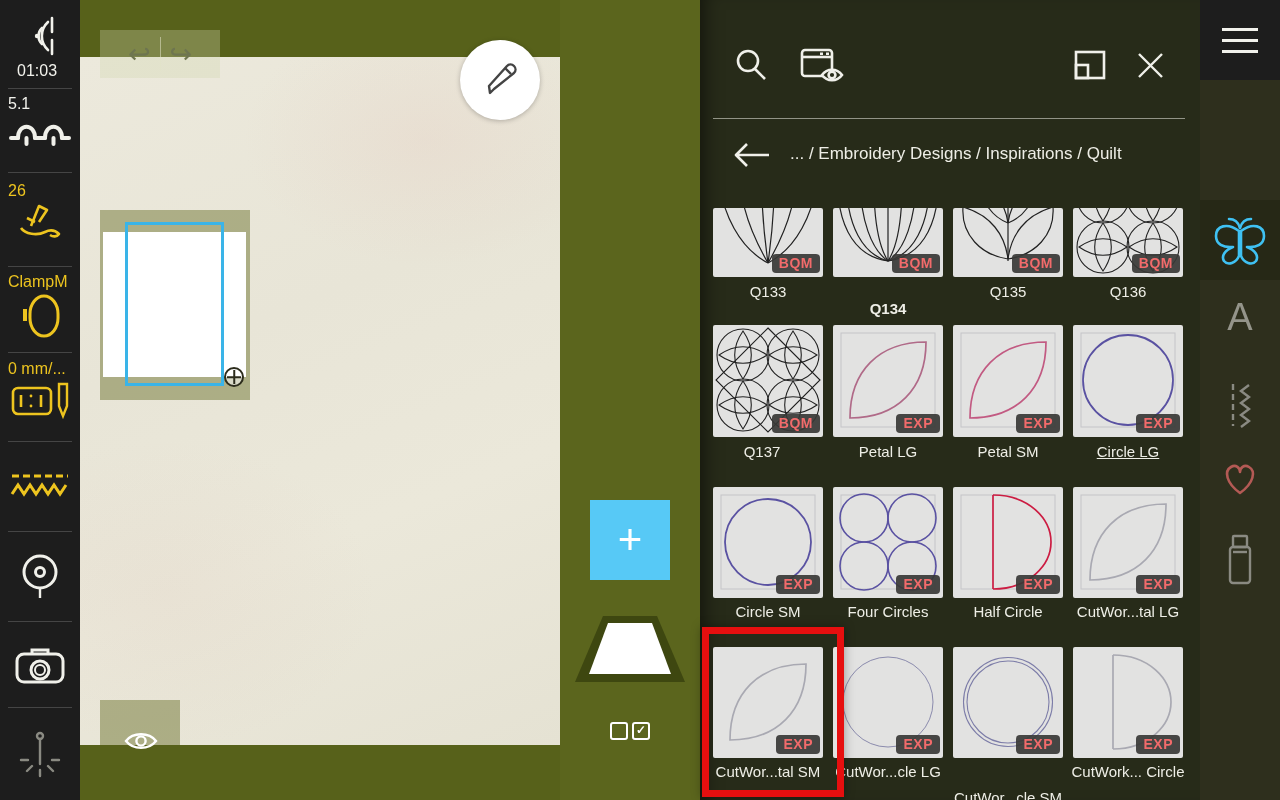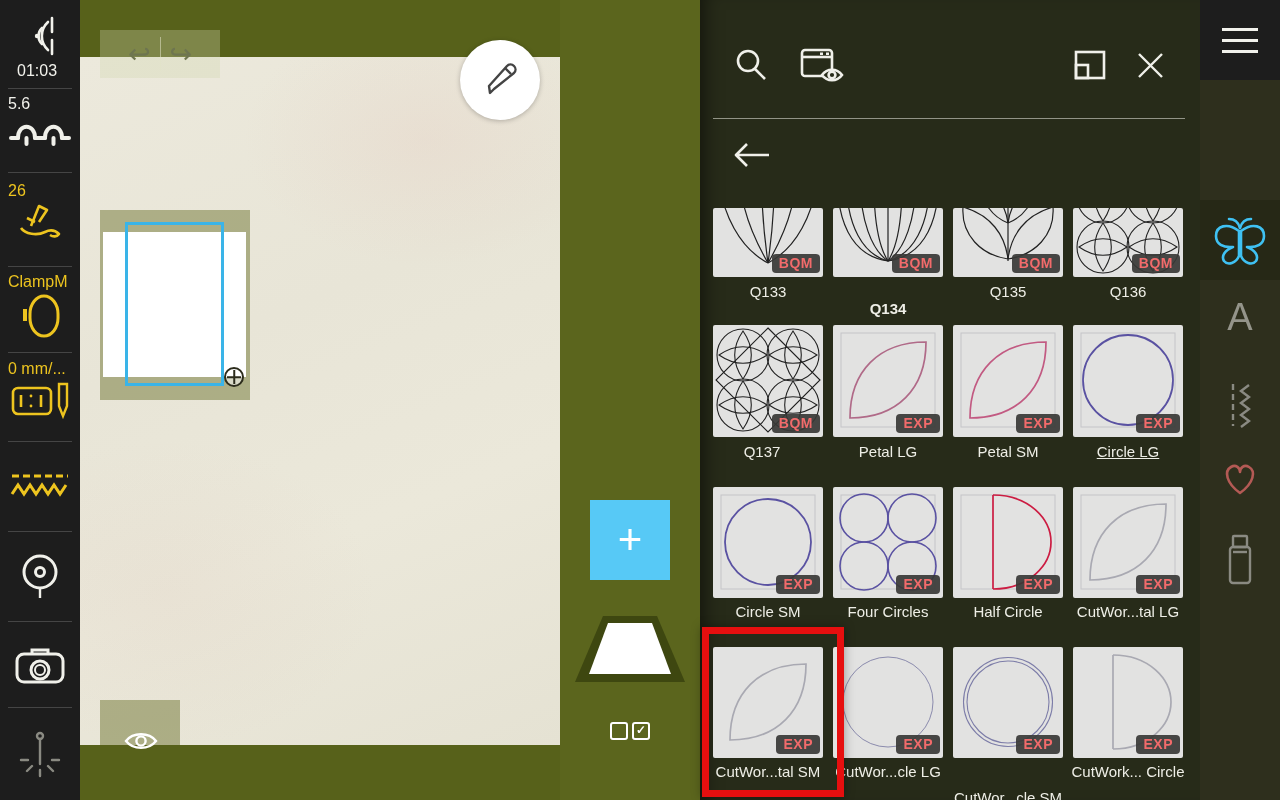--- a/index.html
+++ b/index.html
@@ -78,21 +78,21 @@
     <svg width="44" height="40" viewBox="0 0 44 40" fill="none" stroke="#f2f2ec" stroke-width="2.6" stroke-linecap="round">
       <path d="M30,6 A19,19 0 0,0 30,34"></path>
       <path d="M24,12 A11,11 0 0,0 24,28"></path>
       <circle cx="19" cy="20" r="2.2" fill="#f2f2ec" stroke="none"></circle>
       <path d="M34,2 V16 M34,24 V38"></path>
     </svg>
   </div>
   <div class="status-text" style="left:17px;top:62px">01:03</div>
   <div class="divider" style="top:88px"></div>
 
-  <div class="status-text" style="left:8px;top:95px">5.6</div>
+  <div class="status-text" style="left:8px;top:95px">5.1</div>
   <div class="icon-center" style="top:112px">
     <svg width="64" height="38" viewBox="0 0 64 38" fill="none" stroke="#f0f0ea" stroke-width="4" stroke-linecap="round">
       <path d="M3,26 h7"></path>
         <path d="M10,26 c0,-15 17,-15 17,0"></path>
       <path d="M27,26 h10"></path>
         <path d="M37,26 c0,-15 17,-15 17,0"></path>
       <path d="M54,26 h7"></path>
       <path d="M18.5,26 v6"></path>
         <path d="M45.5,26 v6"></path>
     </svg>
@@ -233,20 +233,21 @@
 
   <svg class="tool-icon" style="left:436px;top:51px" width="29" height="29" viewBox="0 0 29 29" fill="none" stroke="#f0f0ea" stroke-width="2.4">
     <path d="M3,3 L26,26 M26,3 L3,26"></path>
   </svg>
 
   <div id="panel-divider" class="abs"></div>
 
   <svg class="tool-icon" style="left:33px;top:141px" width="38" height="28" viewBox="0 0 38 28" fill="none" stroke="#f0f0ea" stroke-width="2.6" stroke-linejoin="round">
     <path d="M36,14 H3 M14,3 L3,14 L14,25"></path>
   </svg>
+  <div id="breadcrumb" class="abs">... / Embroidery Designs / Inspirations / Quilt</div>
 
   <div id="design-grid">
       <div class="tile" style="left: 13px; top: 208px;">
         <div class="thumb" style="height: 69px;">
           <svg width="110" height="110" viewBox="0 0 110 110" style="margin-top:-41px">
     <g fill="none" stroke="#222222" stroke-width="1.2">
               <path d="M55,96 C28,82 8,48 5,4"></path>
               <path d="M55,96 C40,70 26,38 27,4"></path>
               <path d="M55,96 C51,68 48,36 49,4"></path>
               <path d="M55,96 C82,82 102,48 105,4"></path>

